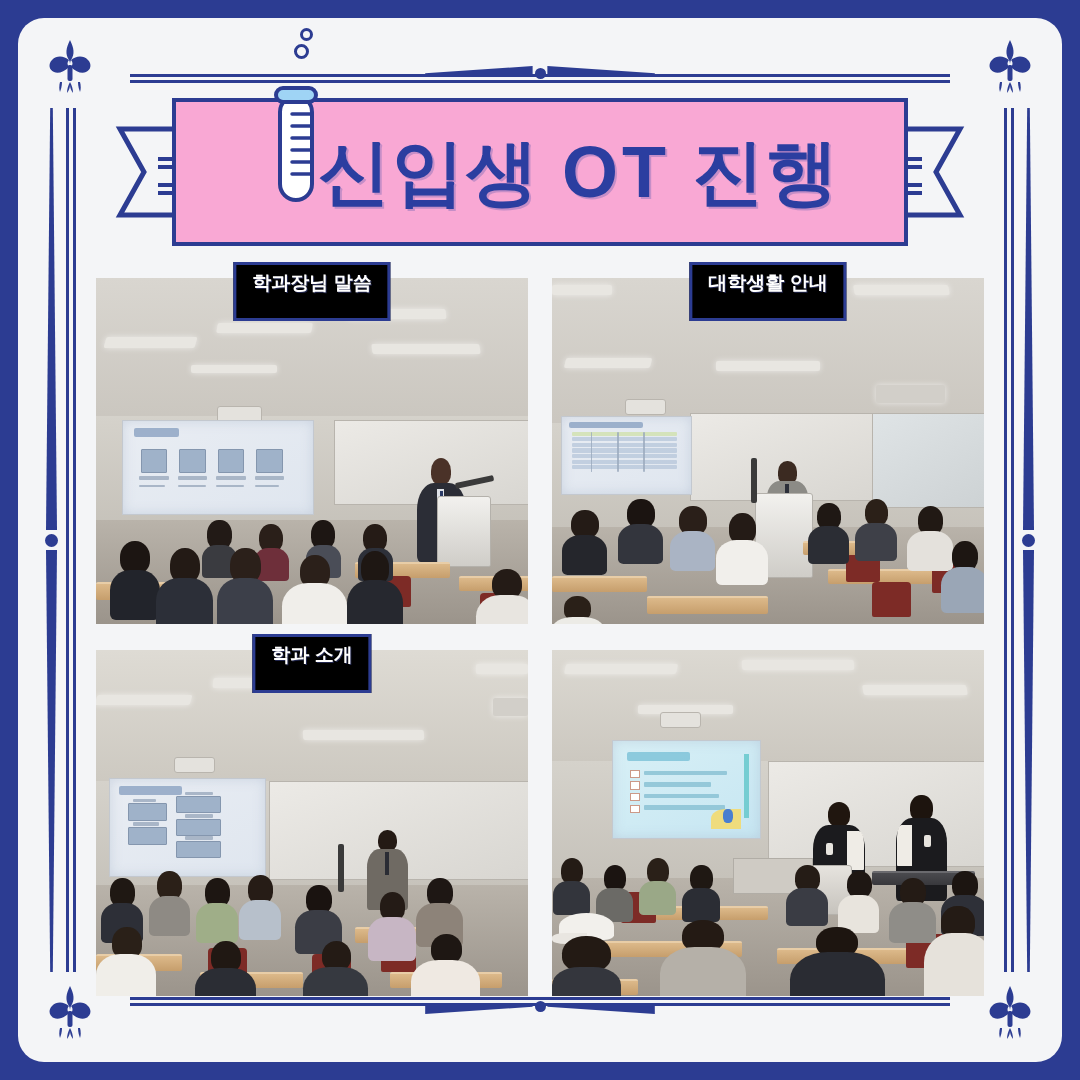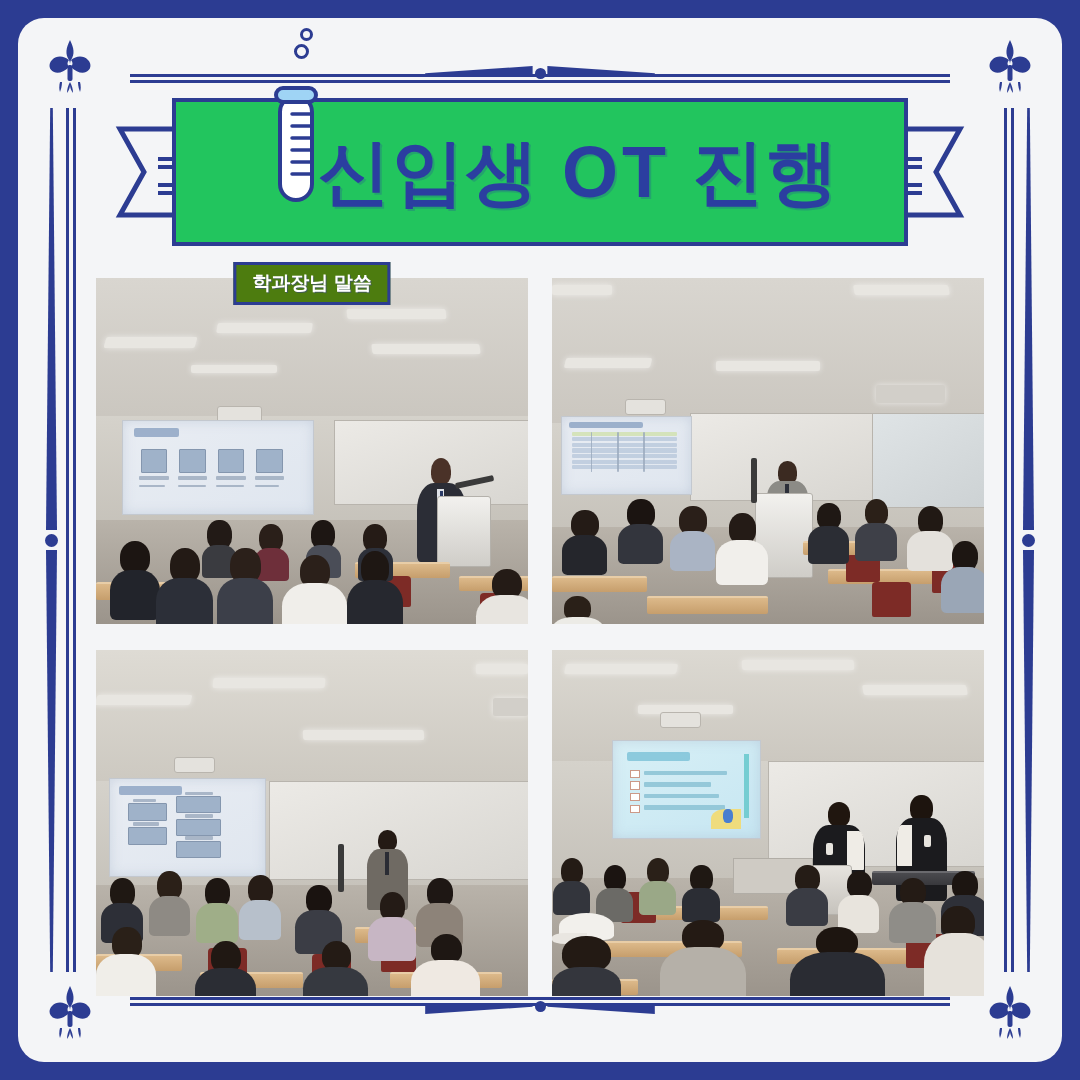--- a/index.html
+++ b/index.html
@@ -63,21 +63,21 @@
   .side-r .spear-dot{right:3px;}
 
   
   .banner{position:absolute;left:96px;right:96px;top:80px;height:148px;}
   .ribbon{position:absolute;top:28px;width:92px;height:92px;}
   .ribbon svg{width:100%;height:100%;display:block;}
   .rb-l{left:0;}
   .rb-r{right:0;}
   .banner-box{
     position:absolute;left:58px;right:58px;top:0;height:148px;
-    background:#22c55e;border:4px solid #2C3C92;box-sizing:border-box;
+    background:#f9a8d4;border:4px solid #2C3C92;box-sizing:border-box;
     display:flex;align-items:center;justify-content:center;
   }
   .title-text{
     font-size:72px;font-weight:bold;color:#2B3EA0;letter-spacing:2px;
     line-height:1;white-space:nowrap;padding-left:78px;
     text-shadow:2px 2px 0 rgba(43,62,160,.25);
   }
   .title-text .ot{letter-spacing:4px;}
 
   
@@ -92,23 +92,23 @@
     position:absolute;left:78px;right:78px;top:260px;height:718px;
     display:grid;grid-template-columns:1fr 1fr;grid-template-rows:1fr 1fr;
     gap:26px 24px;
   }
   .cell{position:relative;overflow:visible;}
   .photo{position:absolute;inset:0;overflow:hidden;background:#cfc9c2;}
 
   
   .badge{
     position:absolute;top:-16px;left:50%;transform:translateX(-50%);
-    background:#4d7c0f;border:3px solid #2C3C92;
+    background:#000000;border:3px solid #2C3C92;
     color:#FFFFFF;font-size:19px;font-weight:bold;
-    padding:5px 16px 6px;white-space:nowrap;z-index:6;
+    padding:5px 16px 22px;white-space:nowrap;z-index:6;
     text-shadow:1px 1px 0 rgba(60,70,140,.55);
   }
 
   
   .scene{position:absolute;inset:0;}
   .ceiling{position:absolute;left:0;right:0;top:0;height:42%;
     background:linear-gradient(#d9d6d0,#cac6bf);}
   .ceil-tile{position:absolute;background:#e8e6e1;border-radius:2px;
     box-shadow:0 0 6px rgba(255,255,255,.6);}
   .wall{position:absolute;left:0;right:0;top:40%;height:36%;
@@ -444,20 +444,21 @@
             <div class="person" style="left:90%;top:76%;width:11%;height:20%;">
                 <div class="head" style="left:24%;top:0;width:54%;height:44%;background:#1d1612;"></div>
                 <div class="body" style="left:0%;top:38%;width:100%;height:66%;background:#9aa6b6;"></div>
               </div>
             <div class="person" style="left:0%;top:92%;width:12%;height:14%;">
                 <div class="head" style="left:24%;top:0;width:52%;height:50%;background:#2a2018;"></div>
                 <div class="body" style="left:0%;top:42%;width:100%;height:62%;background:#ecebe6;"></div>
               </div>
           </div>
         </div>
+        <div class="badge">대학생활 안내</div>
       </div>
 
       <div class="cell">
         <div class="photo">
           <div class="scene">
             <div class="ceiling" style="height:40%;background:linear-gradient(#dedbd4,#ccc8c0)"></div>
             <div class="ceil-tile" style="left:0%;top:13%;width:22%;height:3%;transform:skewX(-16deg)"></div>
             <div class="ceil-tile" style="left:27%;top:8%;width:26%;height:3%;transform:skewX(-6deg)"></div>
             <div class="ceil-tile" style="left:48%;top:23%;width:28%;height:3%;transform:skewX(4deg)"></div>
             <div class="ceil-tile" style="left:88%;top:4%;width:12%;height:3%;"></div>
@@ -536,20 +537,21 @@
             <div class="person" style="left:48%;top:84%;width:15%;height:22%;">
                 <div class="head" style="left:28%;top:0;width:46%;height:40%;background:#241b15;"></div>
                 <div class="body" style="left:0%;top:34%;width:100%;height:70%;background:#363940;"></div>
               </div>
             <div class="person" style="left:73%;top:82%;width:16%;height:22%;">
                 <div class="head" style="left:28%;top:0;width:46%;height:40%;background:#1e1713;"></div>
                 <div class="body" style="left:0%;top:34%;width:100%;height:70%;background:#efe9e2;"></div>
               </div>
           </div>
         </div>
+        <div class="badge">학과 소개</div>
       </div>
 
       <div class="cell">
         <div class="photo">
           <div class="scene">
             <div class="ceiling" style="height:34%;background:linear-gradient(#dcd9d2,#cbc7bf)"></div>
             <div class="ceil-tile" style="left:3%;top:4%;width:26%;height:3%;transform:skewX(-12deg)"></div>
             <div class="ceil-tile" style="left:44%;top:3%;width:26%;height:3%;transform:skewX(4deg)"></div>
             <div class="ceil-tile" style="left:72%;top:10%;width:24%;height:3%;transform:skewX(10deg)"></div>
             <div class="ceil-tile" style="left:20%;top:16%;width:22%;height:2.6%;"></div>

